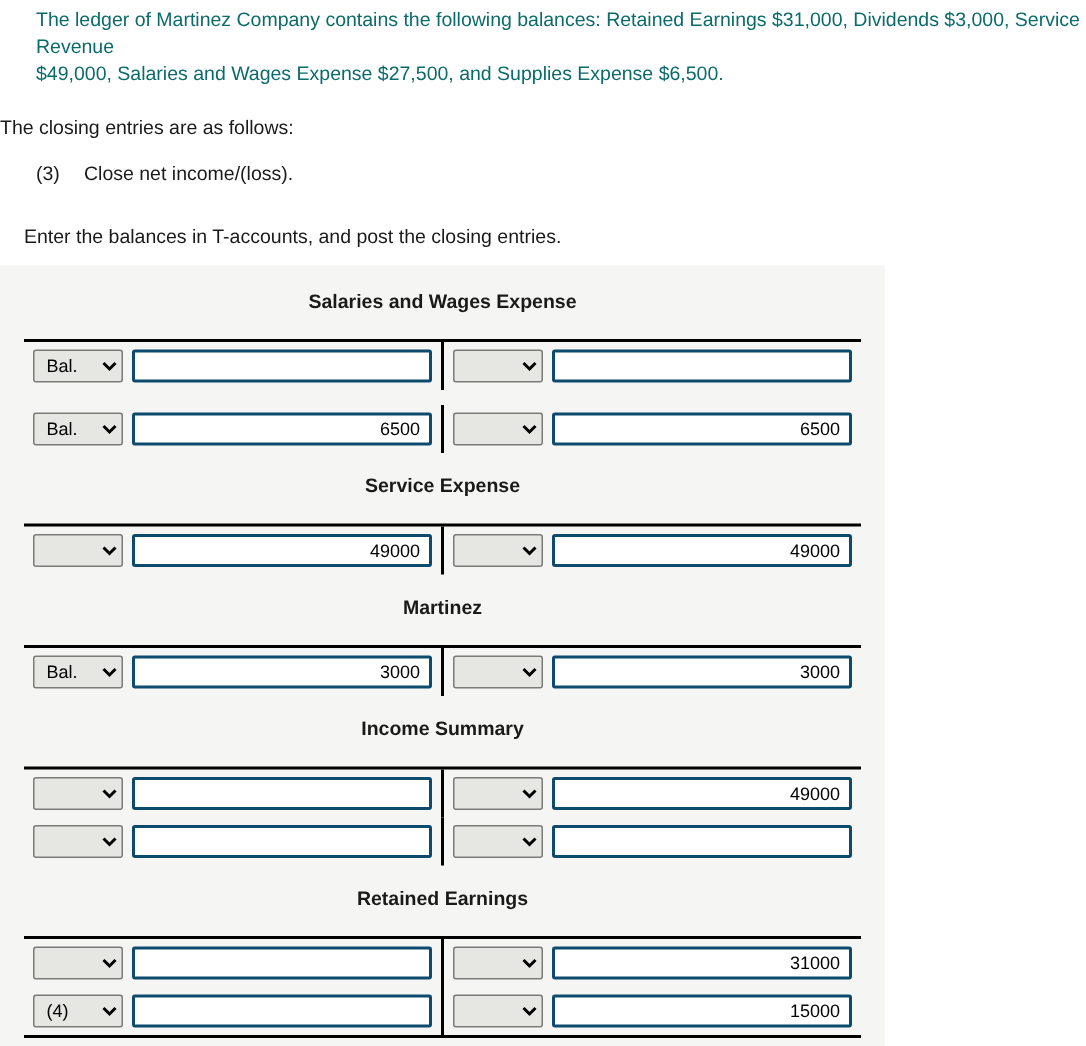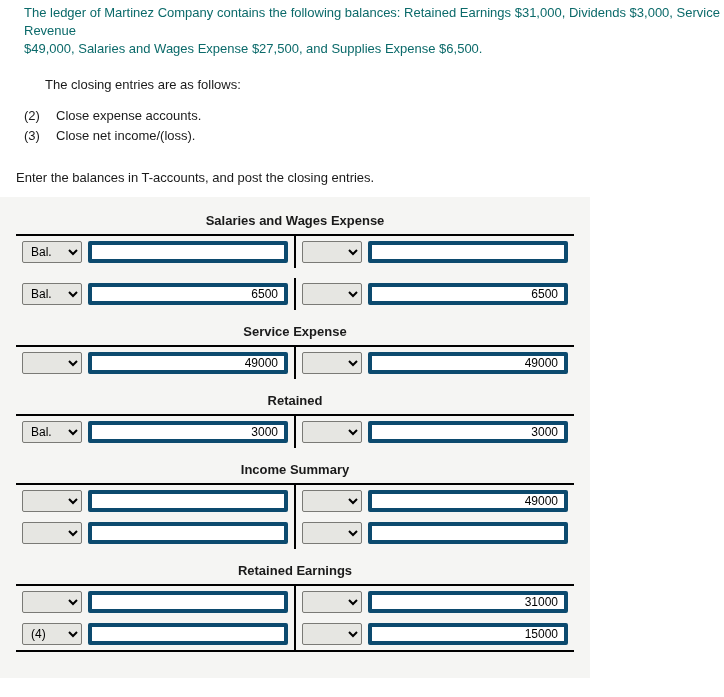--- a/index.html
+++ b/index.html
@@ -10,21 +10,21 @@
     margin: 0;
     padding: 4px 0 0 0;
     width: 724px;
   }
   .intro {
     line-height: 1.4;
     margin-bottom: 18px;
     padding-left: 24px;
   }
   .intro .highlight { color: #0b6a6a; }
-  .subhead { margin-bottom: 14px; margin-left: 45px; }
+  .subhead { margin-bottom: 14px; }
   .steps {
     list-style: none;
     padding: 0 0 0 24px;
     margin: 0 0 24px 0;
   }
   .steps li {
     line-height: 1.55;
   }
   .steps .num {
     display: inline-block;
@@ -40,21 +40,21 @@
 
   .tacct {
     width: 100%;
     margin-bottom: 10px;
   }
   .tacct .title {
     text-align: center;
     font-weight: bold;
     font-size: 13px;
     border-bottom: 2px solid #000;
-    padding: 4px 0 6px 0;
+    padding: 4px 0 18px 0;
   }
   .tacct .row {
     display: flex;
     align-items: flex-end;
   }
   .tacct .side {
     flex: 1;
     display: flex;
     align-items: center;
     gap: 6px;
@@ -69,39 +69,38 @@
     background: #e6e6e2;
     border: 1px solid #7a7a76;
     border-radius: 2px;
     font-size: 12px;
     padding-left: 4px;
   }
   input.val {
     flex: 1;
     height: 22px;
     background: #fff;
-    border: 4px solid #0c4a6e;
+    border: 2px solid #0c4a6e;
     border-radius: 2px;
     text-align: right;
     padding: 0 6px;
     font-size: 12px;
   }
 </style>
 </head>
 <body>
 
 <div class="intro">
   <span class="highlight">The ledger of Martinez Company contains the following balances: Retained Earnings $31,000, Dividends $3,000, Service Revenue</span><br>
   <span class="highlight">$49,000, Salaries and Wages Expense $27,500, and Supplies Expense $6,500.</span>
 </div>
 
 <div class="subhead">The closing entries are as follows:</div>
 
 <ul class="steps">
-  <li><span class="num">(2)</span><span>Close expense accounts.</span></li>
   <li><span class="num">(3)</span><span>Close net income/(loss).</span></li>
 </ul>
 
 <div class="instr">Enter the balances in T-accounts, and post the closing entries.</div>
 
 <div class="panel">
 
   <div class="tacct">
     <div class="title">Salaries and Wages Expense</div>
     <div class="row">
@@ -137,21 +136,21 @@
         <input class="val" value="49000" style="">
       </div>
       <div class="side">
         <select class="sel"><option></option></select>
         <input class="val" value="49000" style="">
       </div>
     </div>
   </div>
 
   <div class="tacct">
-    <div class="title">Retained</div>
+    <div class="title">Martinez</div>
     <div class="row">
       <div class="side left">
         <select class="sel"><option>Bal.</option></select>
         <input class="val" value="3000" style="">
       </div>
       <div class="side">
         <select class="sel"><option></option></select>
         <input class="val" value="3000" style="">
       </div>
     </div>

